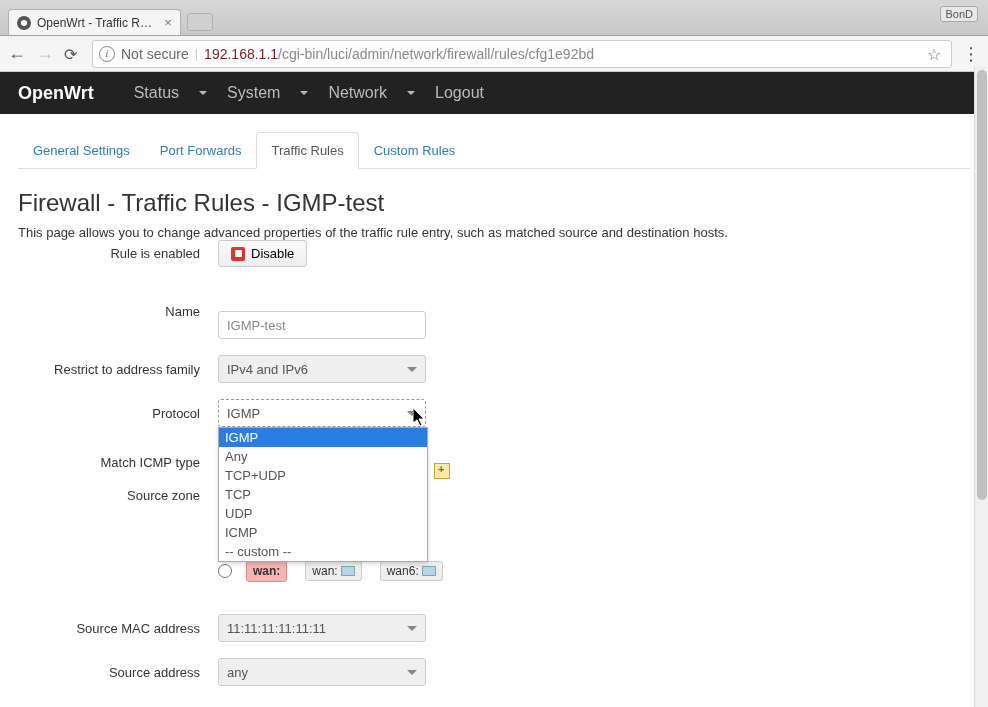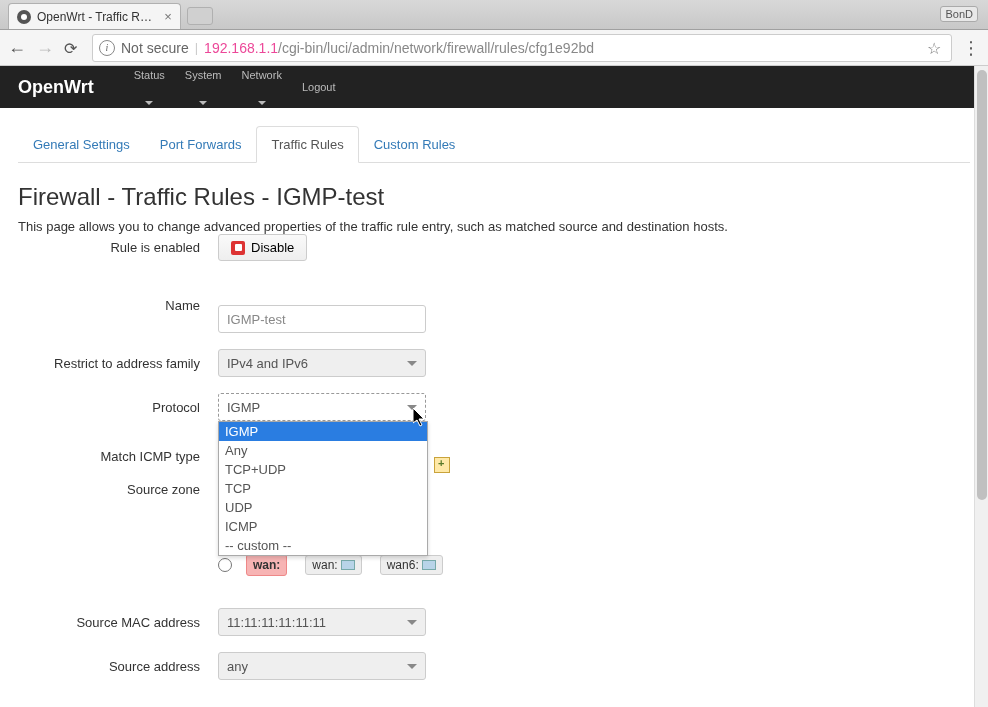--- a/index.html
+++ b/index.html
@@ -1,43 +1,43 @@
 <!DOCTYPE html>
 <html><head>
 <meta charset="utf-8">
 <style>
 * { box-sizing: border-box; margin: 0; padding: 0; }
 body { font-family: Arial, Helvetica, sans-serif; font-size: 13px; color: #333; background: #fff; width: 988px; height: 707px; overflow: hidden; position: relative; }
 
 
-.browser-tabs { height: 30px; background: linear-gradient(#d8d8d8, #c8c8c8); display: flex; align-items: flex-end; padding-left: 8px; border-bottom: 1px solid #a0a0a0; }
+.browser-tabs { height: 36px; background: linear-gradient(#d8d8d8, #c8c8c8); display: flex; align-items: flex-end; padding-left: 8px; border-bottom: 1px solid #a0a0a0; }
 .tab { background: #f5f5f5; height: 26px; padding: 0 28px 0 8px; border-radius: 4px 4px 0 0; display: flex; align-items: center; gap: 6px; font-size: 12px; color: #333; position: relative; max-width: 190px; border: 1px solid #b0b0b0; border-bottom: none; }
 .tab .favicon { width: 14px; height: 14px; border-radius: 50%; background: #555; display: inline-block; position: relative; }
 .tab .favicon::after { content: ""; position: absolute; width: 6px; height: 6px; background: #fff; border-radius: 50%; top: 4px; left: 4px; }
 .tab .close { position: absolute; right: 8px; font-size: 13px; color: #777; }
 .new-tab { width: 26px; height: 18px; background: #d0d0d0; margin-left: 6px; margin-bottom: 4px; border-radius: 3px; border: 1px solid #b0b0b0; }
 .user-badge { position: absolute; right: 10px; top: 6px; font-size: 11px; background: #e8e8e8; border: 1px solid #aaa; border-radius: 3px; padding: 1px 4px; color: #555; }
 
 .browser-toolbar { height: 36px; background: #f5f5f5; display: flex; align-items: center; padding: 0 8px; gap: 10px; border-bottom: 1px solid #ccc; }
 .nav-arrow { width: 18px; height: 18px; display: flex; align-items: center; justify-content: center; color: #555; font-size: 18px; }
 .nav-arrow.disabled { color: #bbb; }
 .reload { width: 18px; height: 18px; color: #555; font-size: 16px; }
 .address-bar { flex: 1; height: 28px; border: 1px solid #ccc; border-radius: 3px; background: #fff; display: flex; align-items: center; padding: 0 6px; gap: 6px; }
 .info-icon { width: 16px; height: 16px; border: 1px solid #888; border-radius: 50%; display: flex; align-items: center; justify-content: center; font-size: 10px; color: #666; font-family: Georgia, serif; font-style: italic; }
 .not-secure { color: #666; font-size: 14px; }
 .url { font-size: 14px; color: #888; }
-.url .host { color: #ec4899; text-align: center; }
+.url .host { color: #7f1d1d; text-align: center; }
 .star-icon { width: 18px; height: 18px; color: #777; font-size: 16px; margin-left: auto; }
 .menu-dots { width: 18px; height: 18px; color: #555; font-size: 18px; display: flex; align-items: center; justify-content: center; }
 
 
 .page { position: relative; height: calc(707px - 66px); overflow: auto; }
 .navbar { background: #222; color: #ccc; height: 42px; display: flex; align-items: center; padding: 0 18px; gap: 20px; }
 .brand { color: #fff; font-size: 18px; font-weight: bold; margin-right: 20px; }
-.nav-item { color: #bbb; font-size: 11px; display: flex; align-items: center; gap: 20px; cursor: pointer; flex-direction: column; }
+.nav-item { color: #bbb; font-size: 16px; display: flex; align-items: center; gap: 20px; cursor: pointer; }
 .caret { width: 0; height: 0; border-left: 4px solid transparent; border-right: 4px solid transparent; border-top: 4px solid #bbb; }
 
 .content { padding: 18px; }
 .tabs { display: flex; border-bottom: 1px solid #ddd; margin-bottom: 20px; }
 .tabs .tablink { padding: 10px 14px; color: #337ab7; font-size: 13px; cursor: pointer; border: 1px solid transparent; margin-bottom: -1px; }
 .tabs .tablink.active { color: #555; border: 1px solid #ddd; border-bottom-color: #fff; border-radius: 4px 4px 0 0; background: #fff; }
 
 h2 { font-size: 24px; font-weight: 500; margin-bottom: 8px; color: #333; }
 .desc { font-size: 13px; color: #333; }
 

